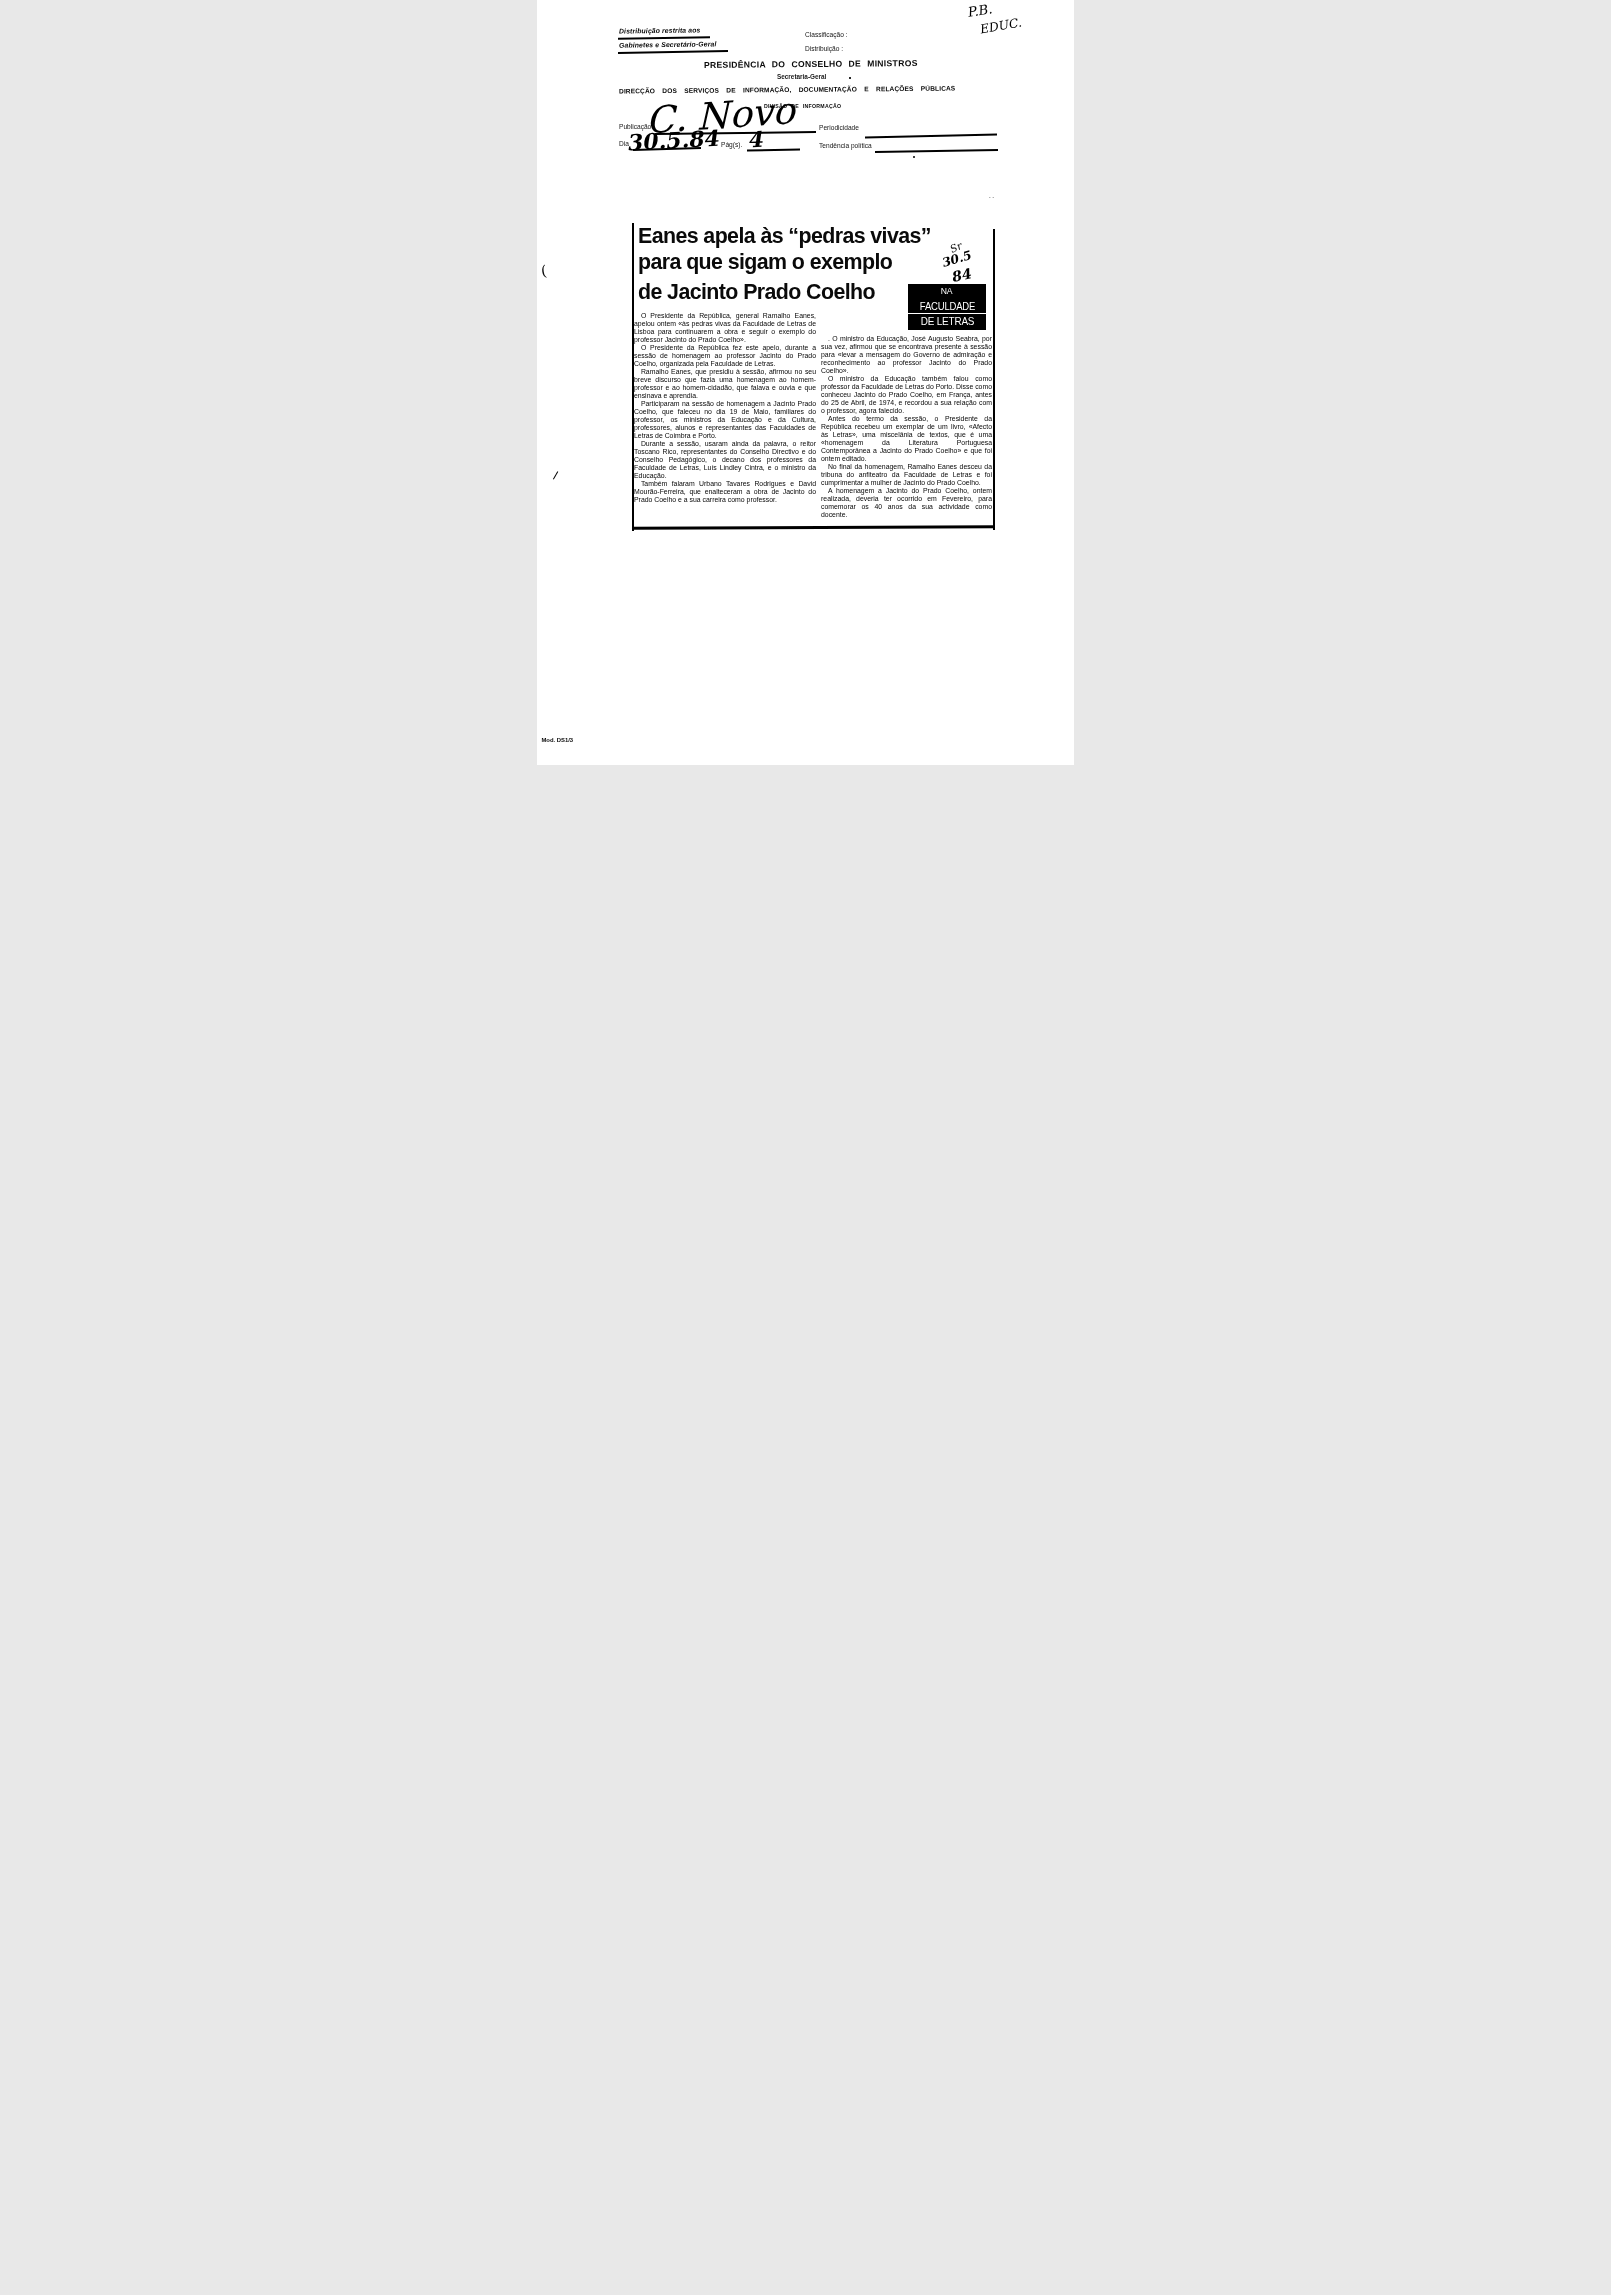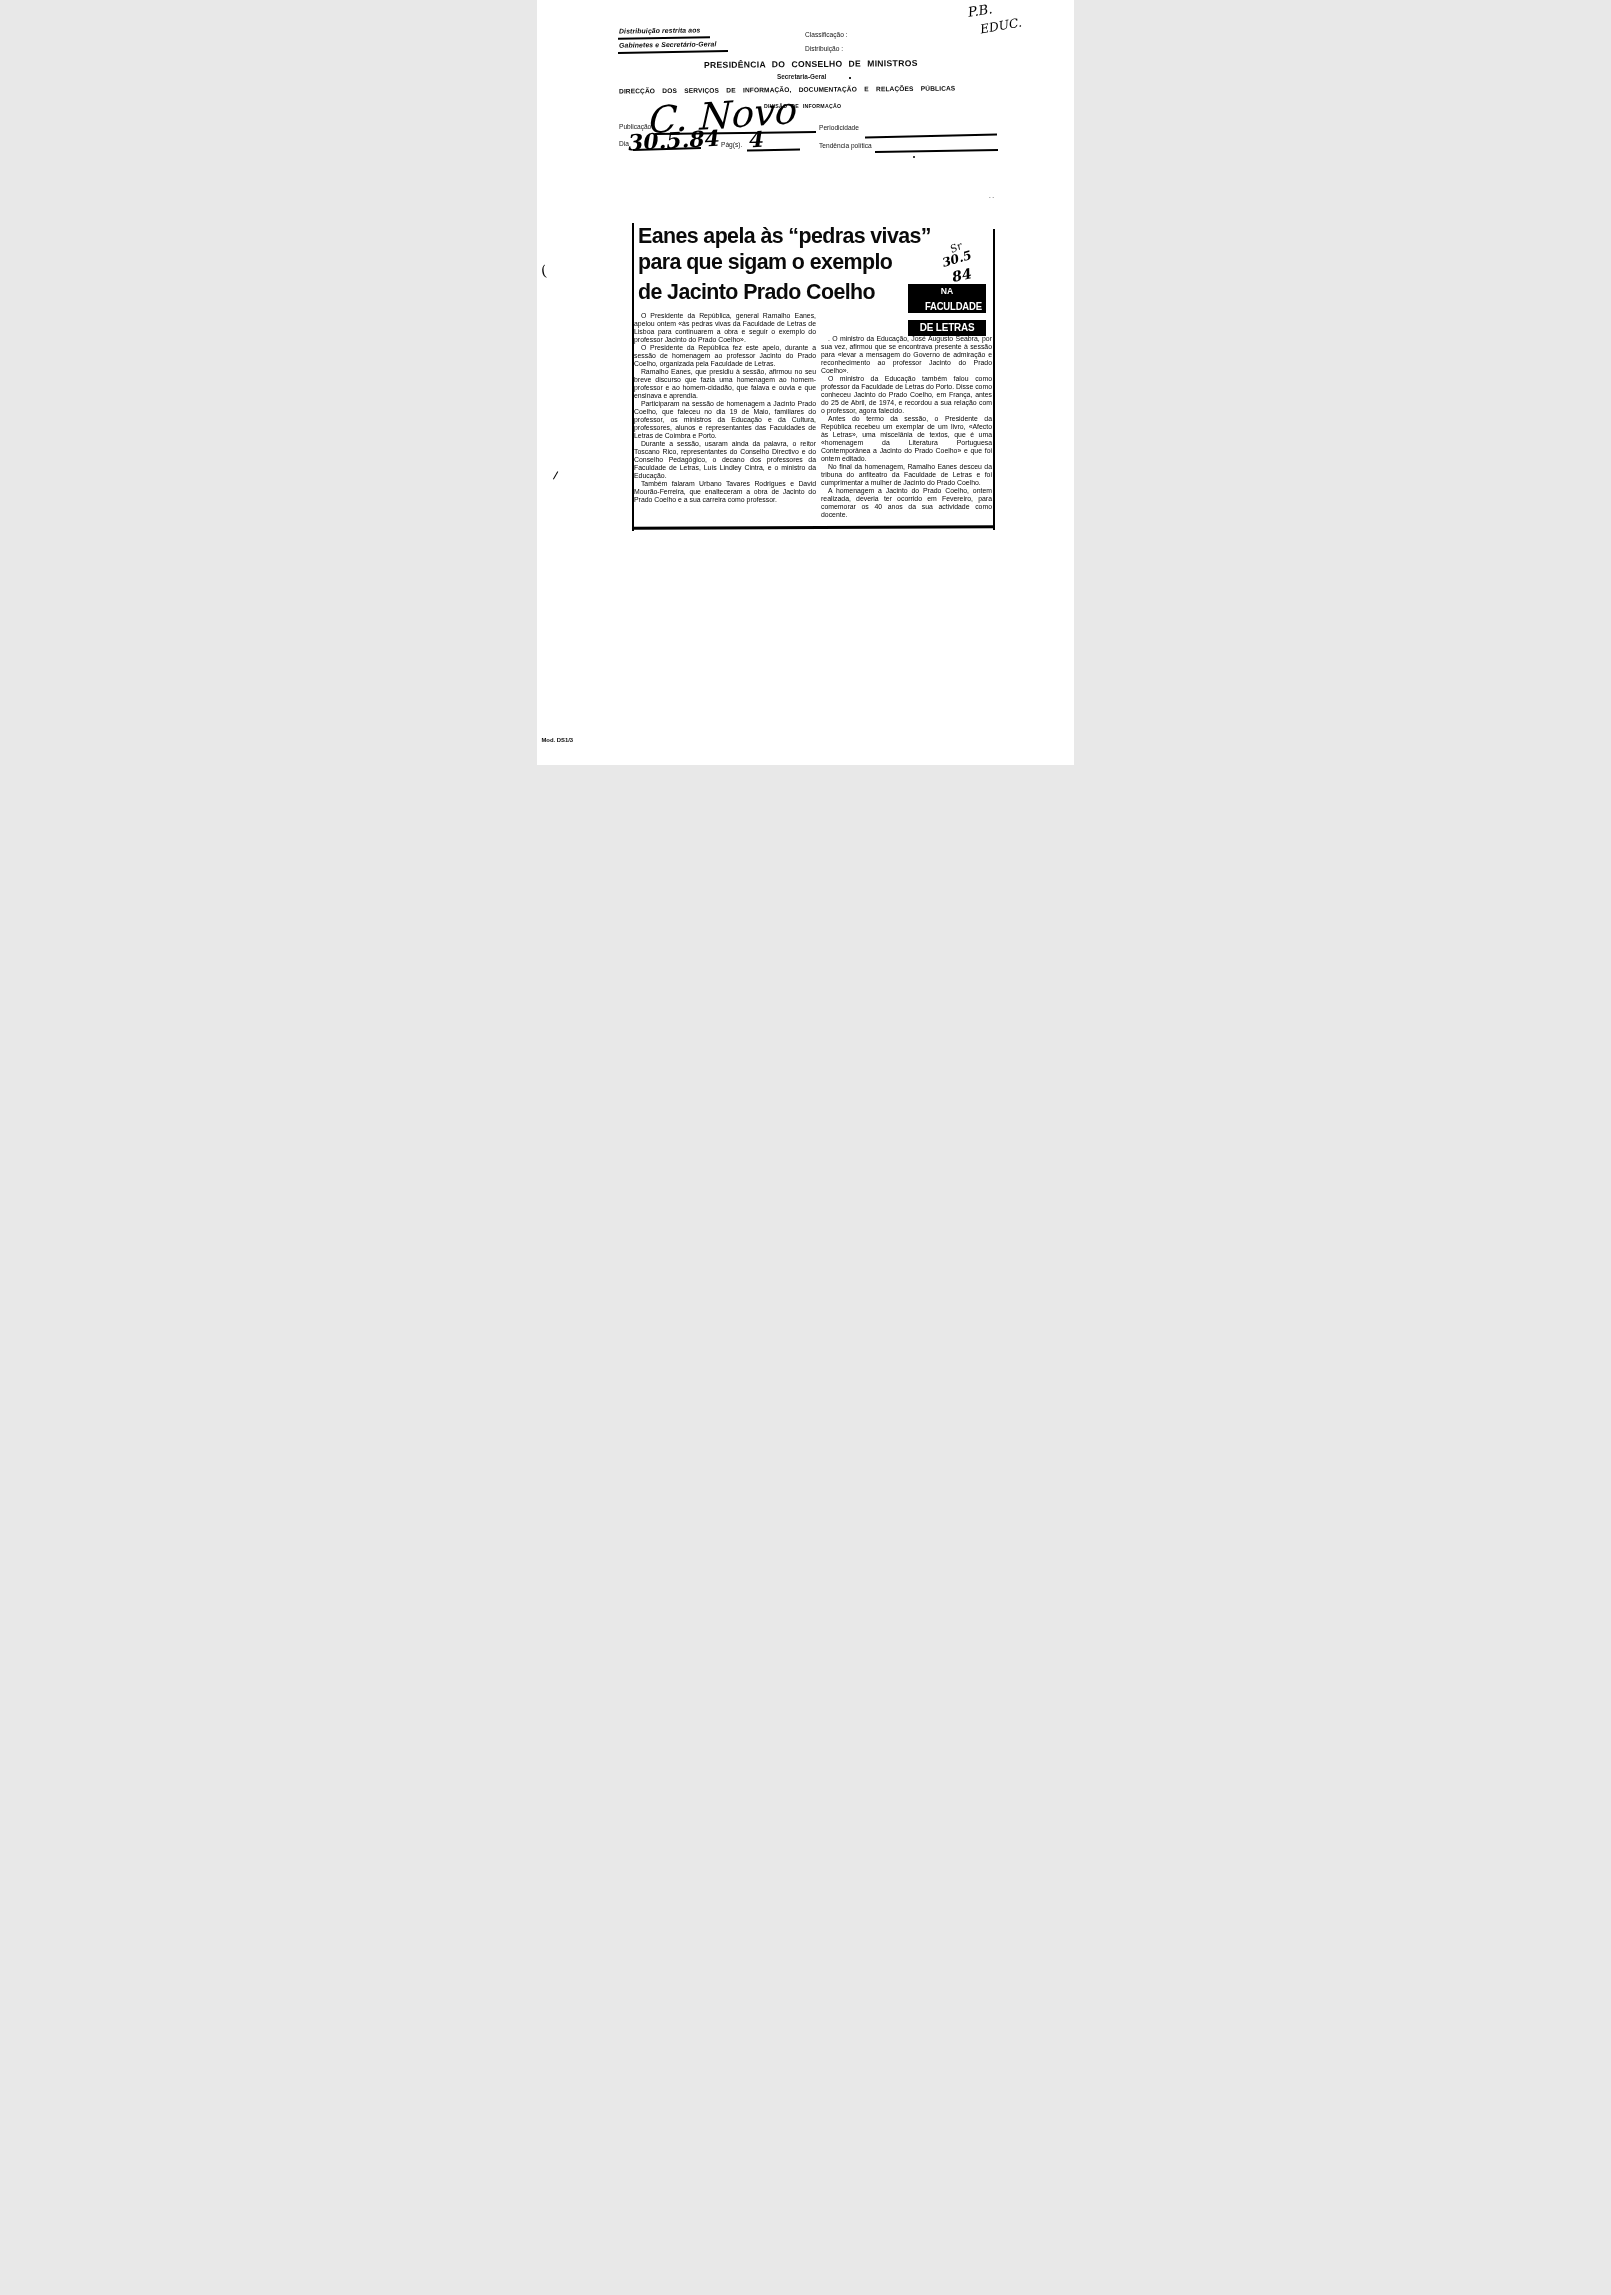--- a/index.html
+++ b/index.html
@@ -15,21 +15,21 @@
   .rule{background:#000;}
   
   .org-title{font-size:8.6px;font-weight:bold;letter-spacing:0.3px;word-spacing:3.4px;transform:rotate(-.5deg);}
   .org-sub{font-size:6.4px;font-weight:bold;color:#1a1a1a;}
   .org-dep{font-size:6.6px;font-weight:bold;word-spacing:5.4px;letter-spacing:0.1px;transform:rotate(-.5deg);white-space:nowrap;}
   .org-div{font-size:5.2px;font-weight:bold;letter-spacing:0.3px;word-spacing:2px;}
   
   .hand{font-family:"DejaVu Serif",serif;font-style:italic;color:#000;white-space:nowrap;line-height:1;}
   
   .hl{font-weight:bold;font-size:21.6px;letter-spacing:-0.6px;line-height:1;white-space:nowrap;transform:scaleX(.99);transform-origin:left;}
-  .badge-row{background:#000;color:#fff;text-align:center;font-weight:bold;overflow:hidden;}
+  .badge-row{background:#000;color:#fff;text-align:center;font-weight:normal;overflow:hidden;}
   .badge-row span{display:inline-block;transform:scaleX(.88);letter-spacing:-0.2px;}
   .col{font-size:6.9px;line-height:8px;text-align:justify;color:#060606;}
   .col p{margin:0;text-indent:6.9px;}
   .dot{background:#000;border-radius:50%;}
 </style>
 </head>
 <body>
 
 <div class="page">
 
@@ -77,21 +77,21 @@
   <div class="abs hl" style="left:101px;top:225px;">Eanes apela às “pedras vivas”</div>
   <div class="abs hl" style="left:101px;top:251px;">para que sigam o exemplo</div>
   <div class="abs hl" style="left:101px;top:281px;">de Jacinto Prado Coelho</div>
 
   <div class="abs hand" style="left:413px;top:242px;font-size:10.3px;transform:rotate(-24deg);">Sr</div>
   <div class="abs hand" style="left:405px;top:253px;font-size:12.3px;font-weight:bold;transform:rotate(-16deg);">30.5</div>
   <div class="abs hand" style="left:415px;top:268px;font-size:14.2px;font-weight:bold;transform:rotate(-12deg);">84</div>
 
   <div class="abs" style="left:371px;top:284px;width:78px;">
     <div class="badge-row" style="height:14.7px;line-height:14.7px;font-size:9.8px;margin-bottom:0.5px;"><span>NA</span></div>
-    <div class="badge-row" style="height:14.2px;line-height:14.2px;font-size:10.8px;margin-bottom:7px;text-align:right;"><span>FACULDADE</span></div>
+    <div class="badge-row" style="height:14.2px;line-height:14.2px;font-size:10.8px;margin-bottom:1px;"><span>FACULDADE</span></div>
     <div class="badge-row" style="height:15.2px;line-height:15.2px;font-size:11.3px;"><span>DE LETRAS</span></div>
   </div>
 
   <div class="abs col" style="left:97px;top:312px;width:182px;">
     <p>O Presidente da República, general Ramalho Eanes, apelou ontem «às pedras vivas da Faculdade de Letras de Lisboa para continuarem a obra e seguir o exemplo do professor Jacinto do Prado Coelho».</p>
     <p>O Presidente da República fez este apelo, durante a sessão de homenagem ao professor Jacinto do Prado Coelho, organizada pela Faculdade de Letras.</p>
     <p>Ramalho Eanes, que presidiu à sessão, afirmou no seu breve discurso que fazia uma homenagem ao homem-professor e ao homem-cidadão, que falava e ouvia e que ensinava e aprendia.</p>
     <p>Participaram na sessão de homenagem a Jacinto Prado Coelho, que faleceu no dia 19 de Maio, familiares do professor, os ministros da Educação e da Cultura, professores, alunos e representantes das Faculdades de Letras de Coimbra e Porto.</p>
     <p>Durante a sessão, usaram ainda da palavra, o reitor Toscano Rico, representantes do Conselho Directivo e do Conselho Pedagógico, o decano dos professores da Faculdade de Letras, Luís Lindley Cintra, e o ministro da Educação.</p>
     <p>Também falaram Urbano Tavares Rodrigues e David Mourão-Ferreira, que enalteceram a obra de Jacinto do Prado Coelho e a sua carreira como professor.</p>

